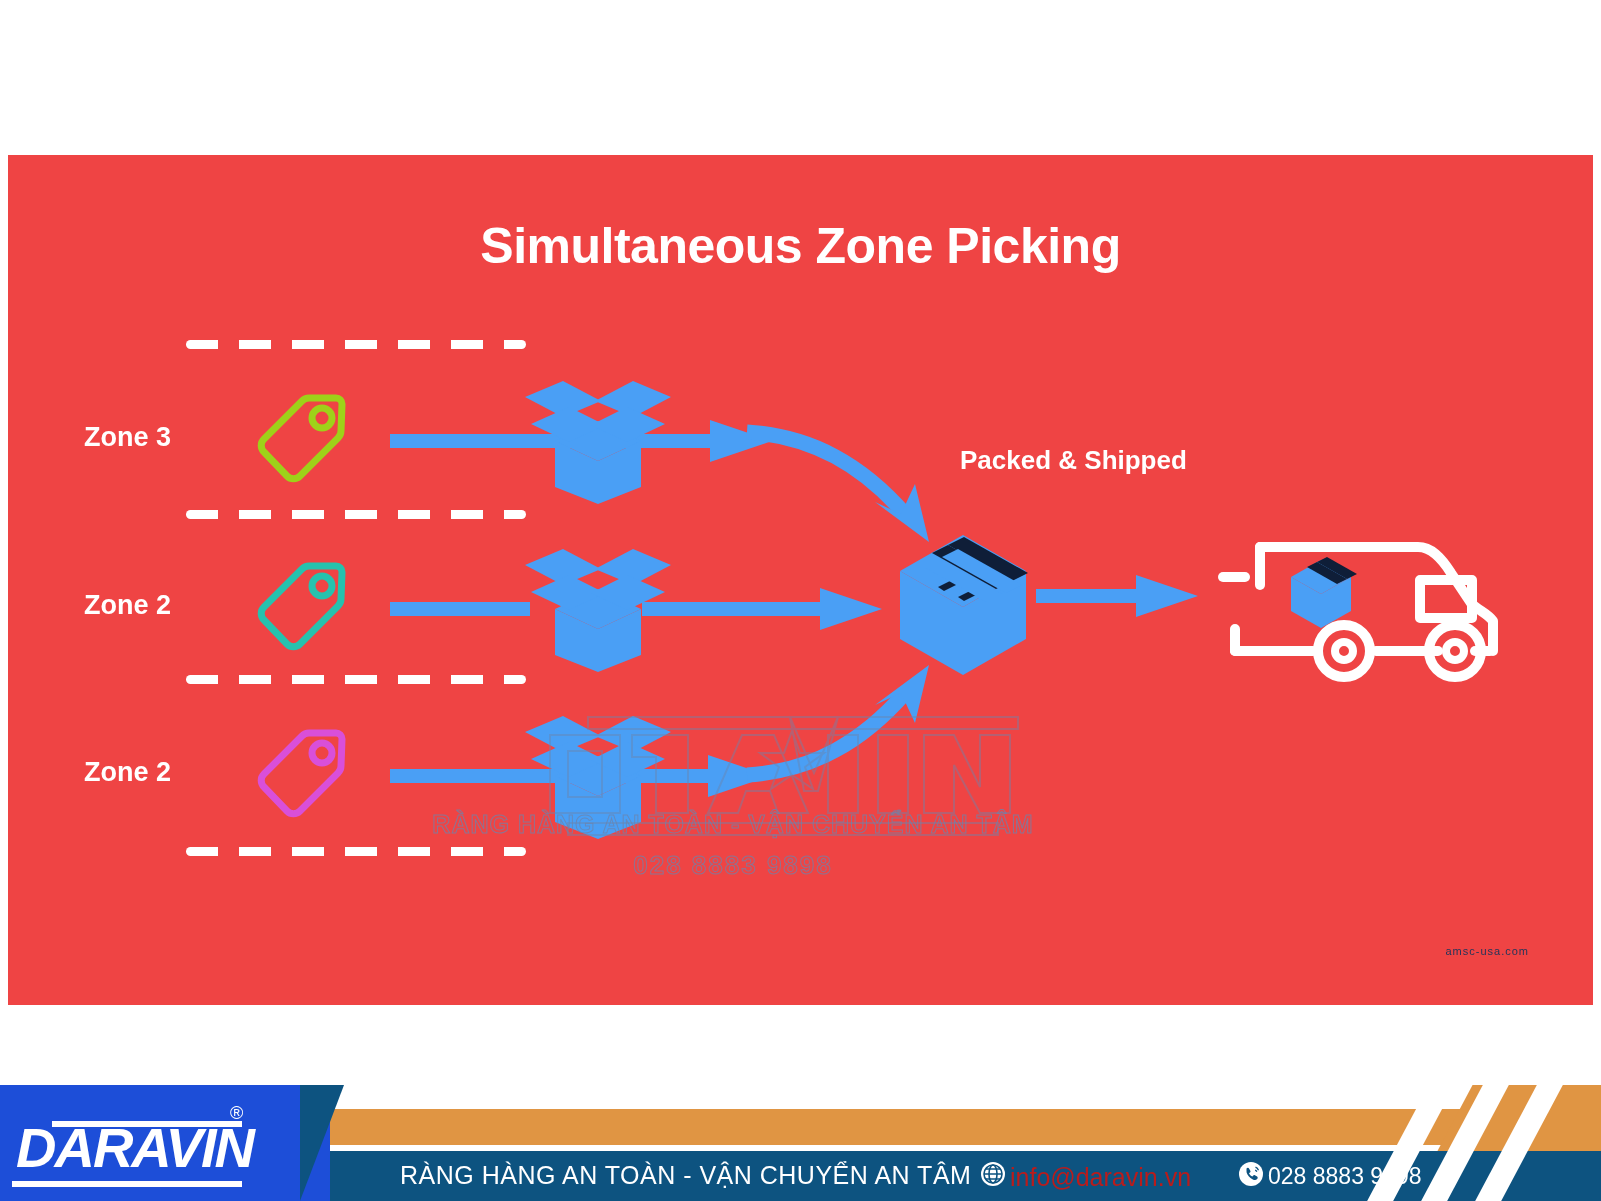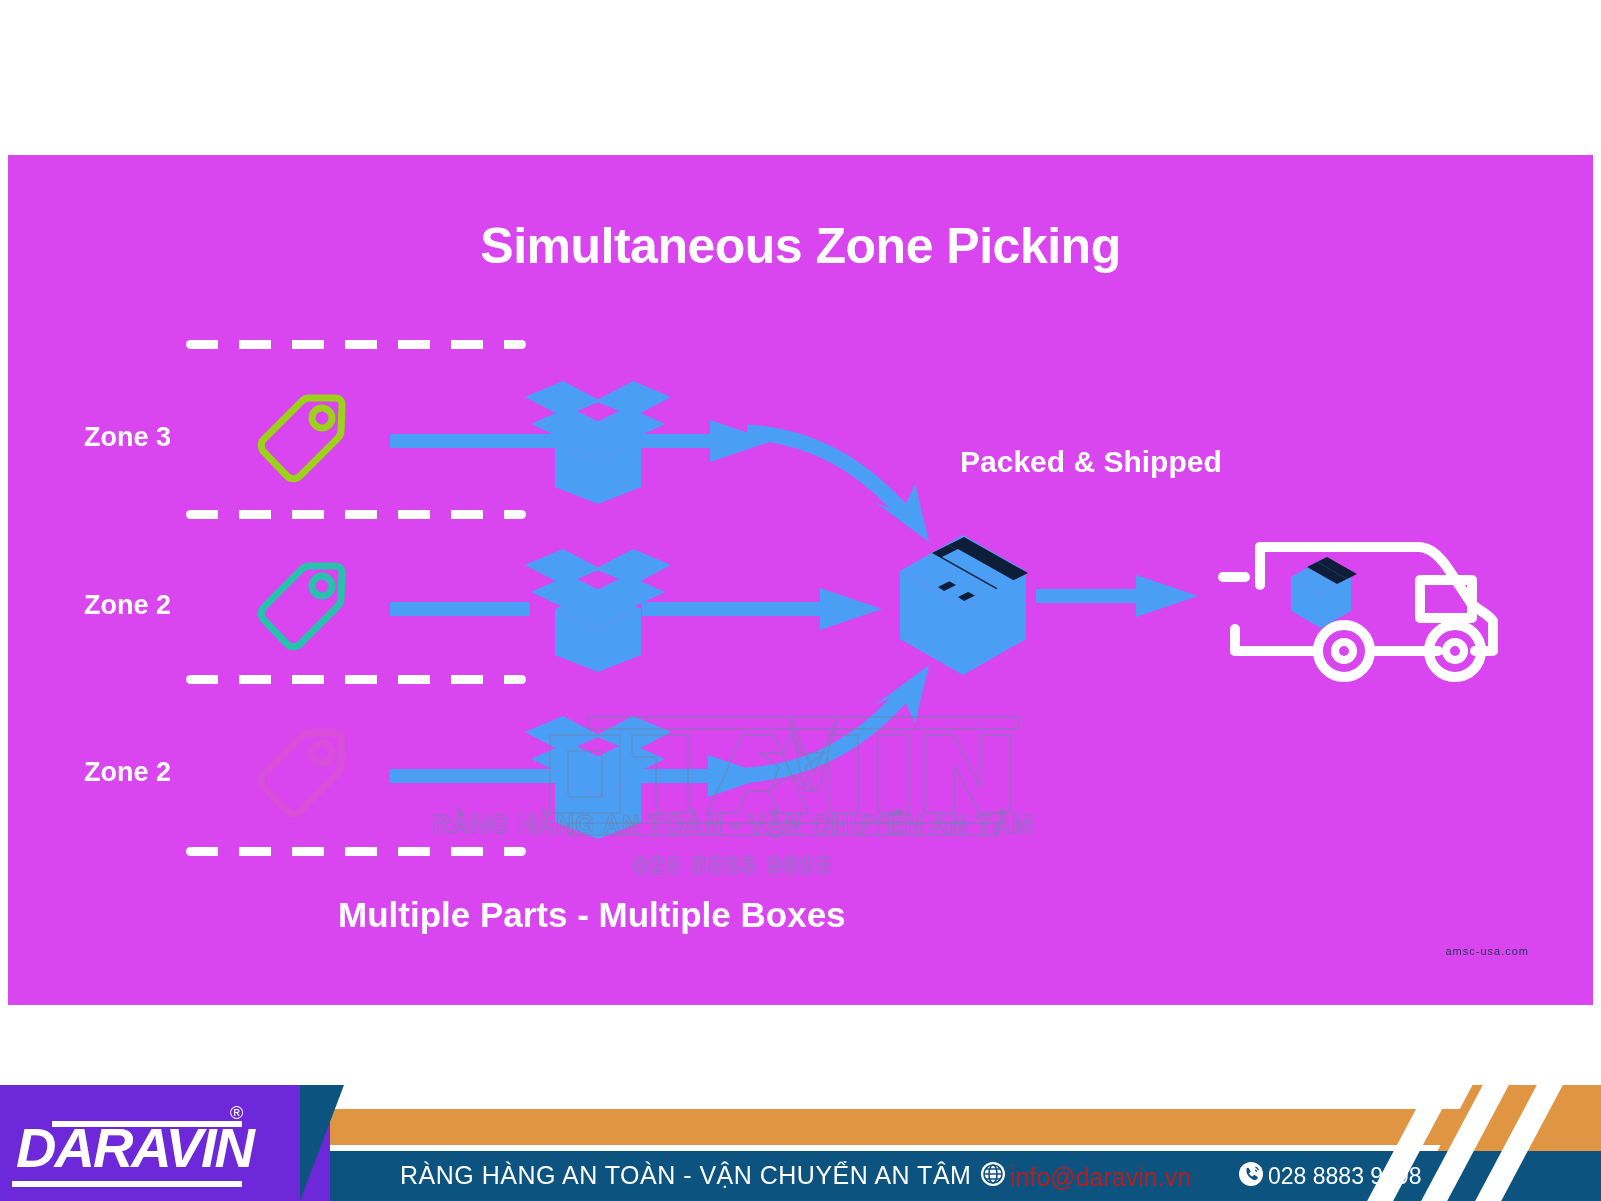--- a/index.html
+++ b/index.html
@@ -8,33 +8,33 @@
     background: #ffffff;
     font-family: "Liberation Sans", sans-serif;
     overflow: hidden;
   }
   #stage { position: relative; width: 1601px; height: 1201px; background: #ffffff; }
 
   
   #panel {
     position: absolute; left: 8px; top: 155px;
     width: 1585px; height: 850px;
-    background: #d946ef;
+    background: #ef4444;
     overflow: hidden;
   }
 
   #panel-title {
     position: absolute; left: 0; top: 62px; width: 100%;
     text-align: center;
     color: #ffffff;
     font-size: 50px; font-weight: bold; letter-spacing: -0.5px;
   }
   #shipped-label {
     position: absolute; left: 952px; top: 290px;
-    color: #ffffff; font-size: 30px; font-weight: bold;
+    color: #ffffff; font-size: 26px; font-weight: bold;
   }
   #bottom-caption {
     position: absolute; left: 330px; top: 740px;
     color: #ffffff; font-size: 35px; font-weight: bold;
   }
   #source-note {
     position: absolute; right: 64px; top: 790px;
     color: #24355a; font-size: 11px; letter-spacing: 1px;
   }
 
@@ -94,21 +94,21 @@
     opacity: 0.75;
   }
 
   
   #footer {
     position: absolute; left: 0; top: 1085px; width: 1601px; height: 116px;
     background: #ffffff; overflow: hidden;
   }
   #footer-logo-block {
     position: absolute; left: 0; top: 0; width: 330px; height: 116px;
-    background: #6d28d9;
+    background: #1d4ed8;
   }
   #footer-logo-slant {
     position: absolute; left: 300px; top: 0; width: 80px; height: 116px;
     background: #0d5380;
     clip-path: polygon(0 0, 55% 0, 0 100%, 0 100%);
   }
   #logo-text {
     position: absolute; left: 16px; top: 30px;
     color: #ffffff; font-size: 56px; font-weight: bold;
     font-style: italic; letter-spacing: -2px;
@@ -316,21 +316,20 @@
           <polygon points="78,52 108,35 138,52 108,69" fill="#4a9ff5"></polygon>
           <polygon points="78,52 78,86 108,103 108,69" fill="#4a9ff5"></polygon>
           <polygon points="138,52 138,86 108,103 108,69" fill="#4a9ff5"></polygon>
           <polygon points="94,42 104,37 134,54 124,59" fill="#0f1e38"></polygon>
           <polygon points="104,37 114,32 144,49 134,54" fill="#0f1e38"></polygon>
         </g>
       </svg>
     </span>
 
     <div id="shipped-label">Packed &amp; Shipped</div>
-    <div id="bottom-caption">Multiple Parts - Multiple Boxes</div>
     <div id="source-note">amsc-usa.com</div>
 
     <span id="watermark">
       <svg width="520" height="180" viewBox="0 0 520 180">
         <g fill="none" stroke="#6c84ad" stroke-width="2" opacity="0.8">
           <rect x="60" y="22" width="430" height="12"></rect>
           <rect x="40" y="128" width="430" height="12"></rect>
           <path d="M22 40 L92 40 L92 118 L22 118 Z"></path>
           <path d="M40 56 L74 56 L74 102 L40 102 Z"></path>
           <path d="M104 40 L160 40 L160 118 L128 118 L128 62 L104 62 Z"></path>

